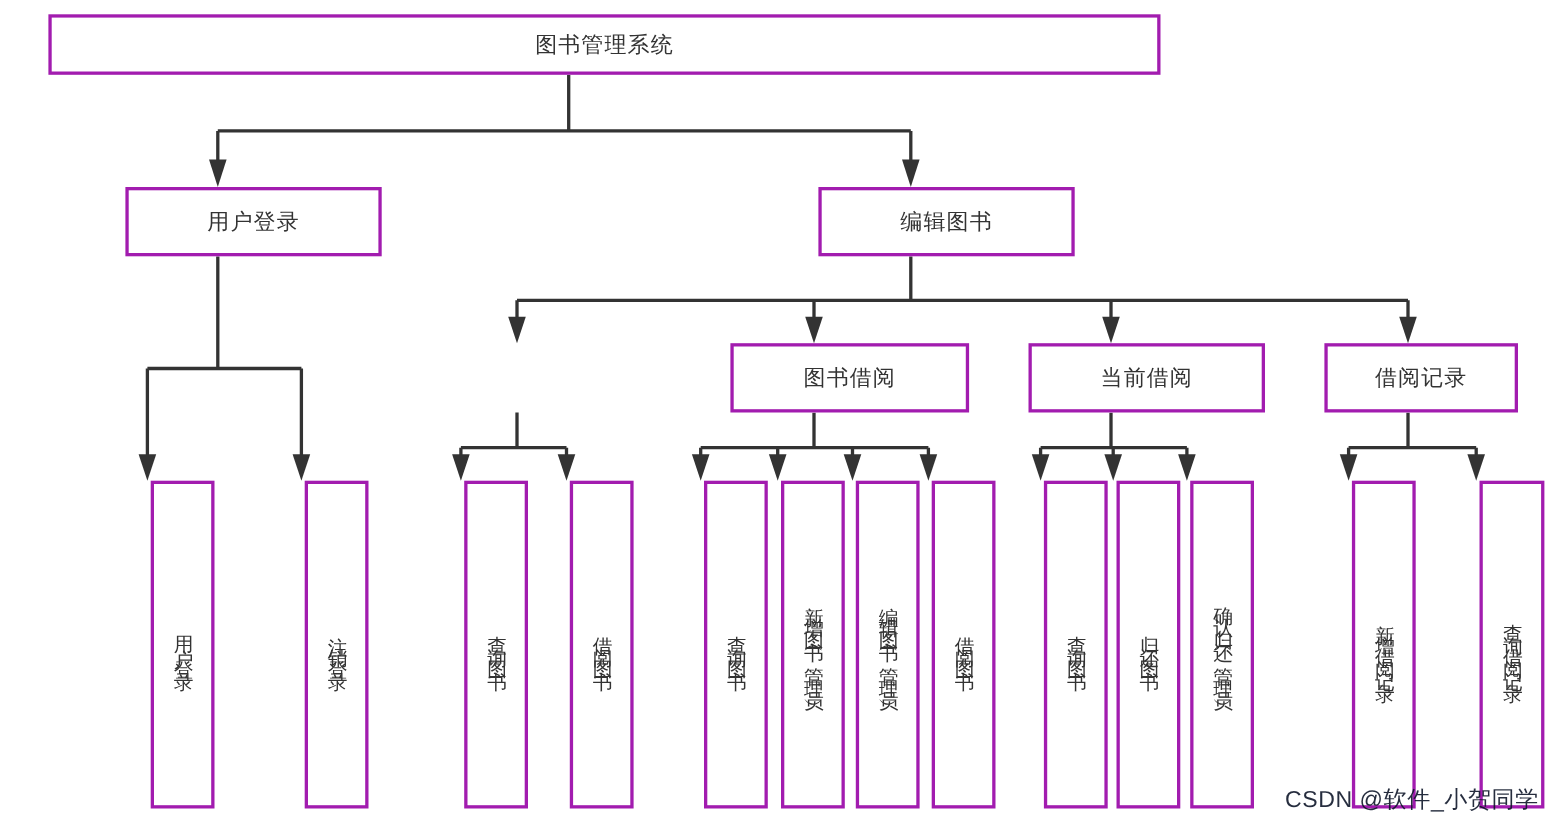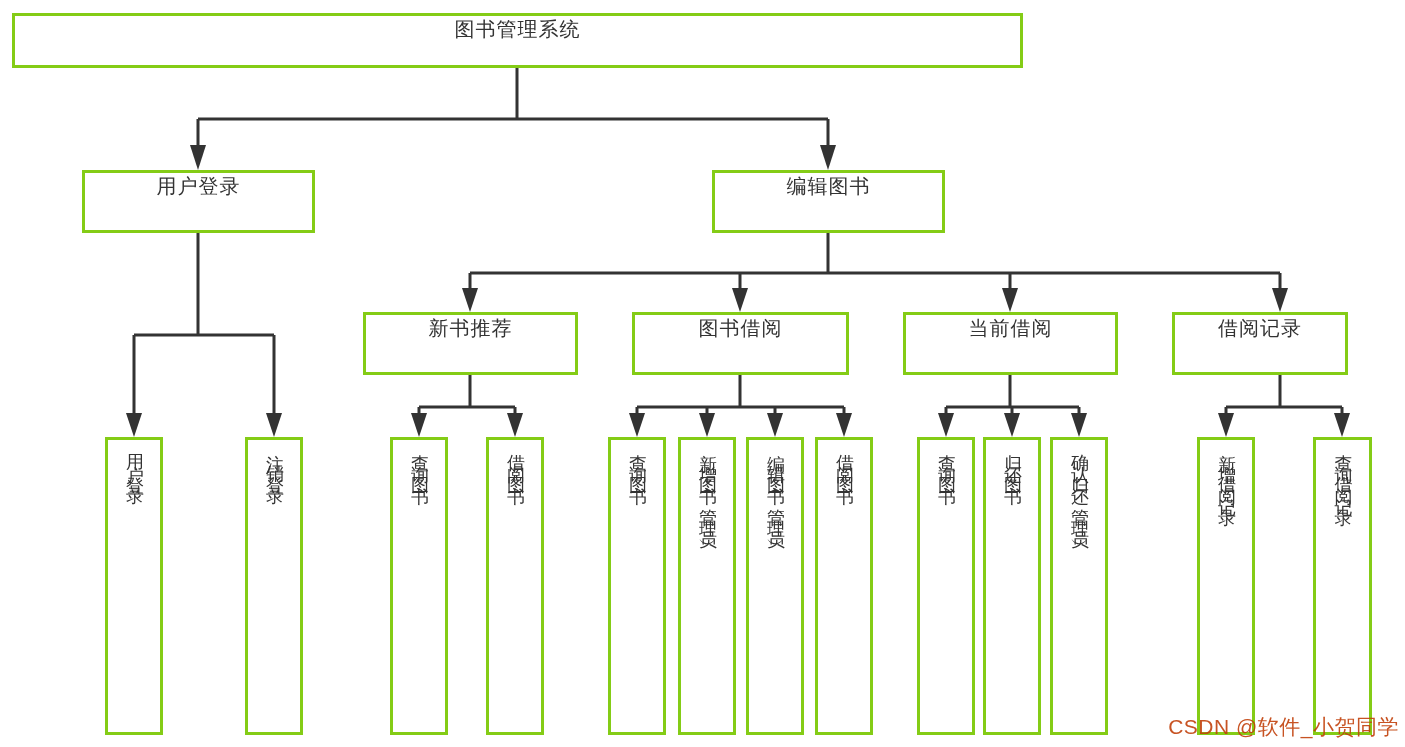--- a/index.html
+++ b/index.html
@@ -18,43 +18,45 @@
   }
   #connectors {
     position: absolute;
     left: 0; top: 0;
     width: 1405px;
     height: 747px;
   }
   .node {
     position: absolute;
     box-sizing: border-box;
-    border: 3px solid #84cc16;
+    border: 3px solid #a21caf;
     background: #ffffff;
     display: flex;
+    align-items: center;
     justify-content: center;
     z-index: 2;
+    margin-left: 32px;
   }
   .hbox {
     font-size: 20px;
     letter-spacing: 1px;
   }
   .vbox span.vtext {
     writing-mode: vertical-rl;
     text-orientation: mixed;
     font-size: 18px;
     letter-spacing: 11px;
     line-height: 1.1;
   }
   #watermark {
     position: absolute;
     right: 6px;
     bottom: 6px;
     font-size: 21px;
-    color: #c2410c;
+    color: #0f172a;
     opacity: 0.9;
     z-index: 5;
     white-space: nowrap;
     letter-spacing: 0.5px;
   }
 </style>
 </head>
 <body>
 
 <div id="stage">
@@ -116,23 +118,20 @@
     <span>图书管理系统</span>
   </div>
 
   <div class="node hbox" style="left:82px; top:170px; width:233px; height:63px;">
     <span>用户登录</span>
   </div>
   <div class="node hbox" style="left:712px; top:170px; width:233px; height:63px;">
     <span>编辑图书</span>
   </div>
 
-  <div class="node hbox" style="left:363px; top:312px; width:215px; height:63px;">
-    <span>新书推荐</span>
-  </div>
   <div class="node hbox" style="left:903px; top:312px; width:215px; height:63px;">
     <span>当前借阅</span>
   </div>
   <div class="node hbox" style="left:632px; top:312px; width:217px; height:63px;">
     <span>图书借阅</span>
   </div>
   <div class="node hbox" style="left:1172px; top:312px; width:176px; height:63px;">
     <span>借阅记录</span>
   </div>
 

